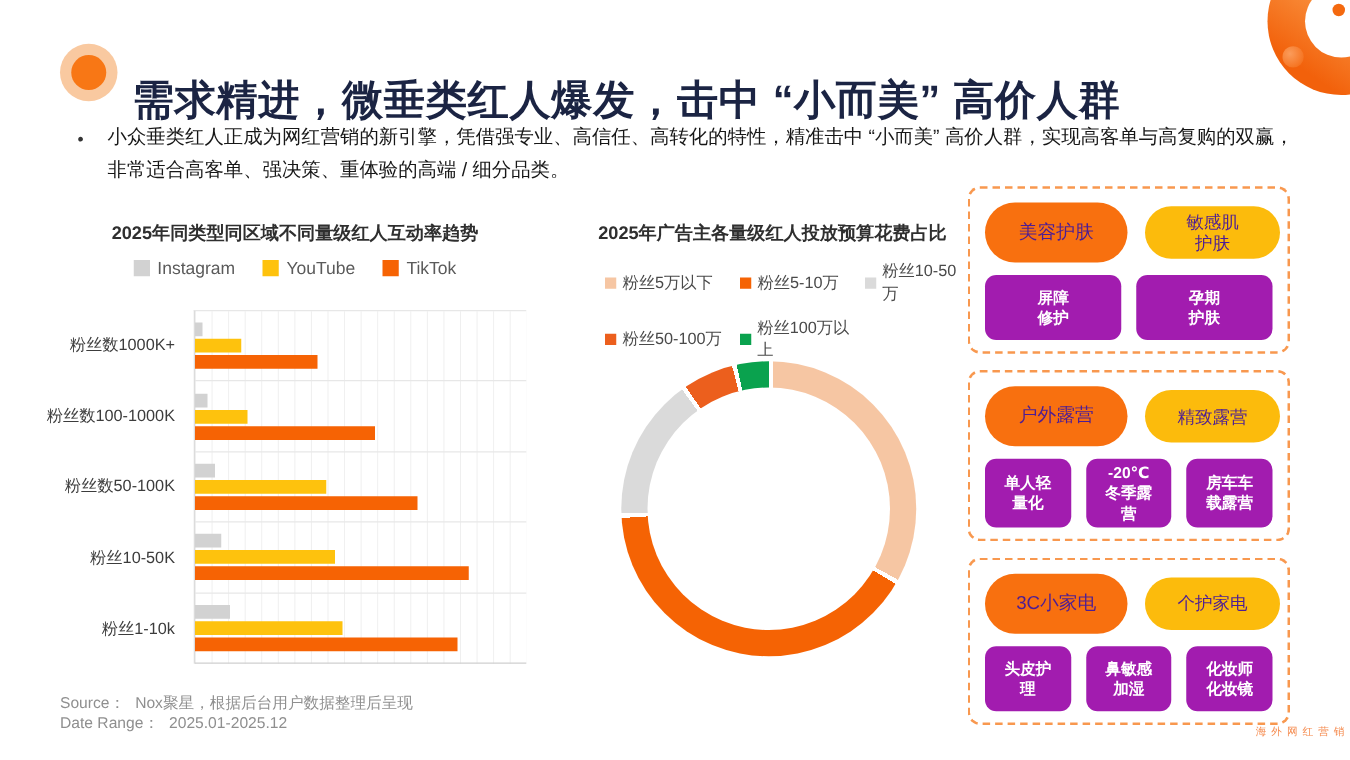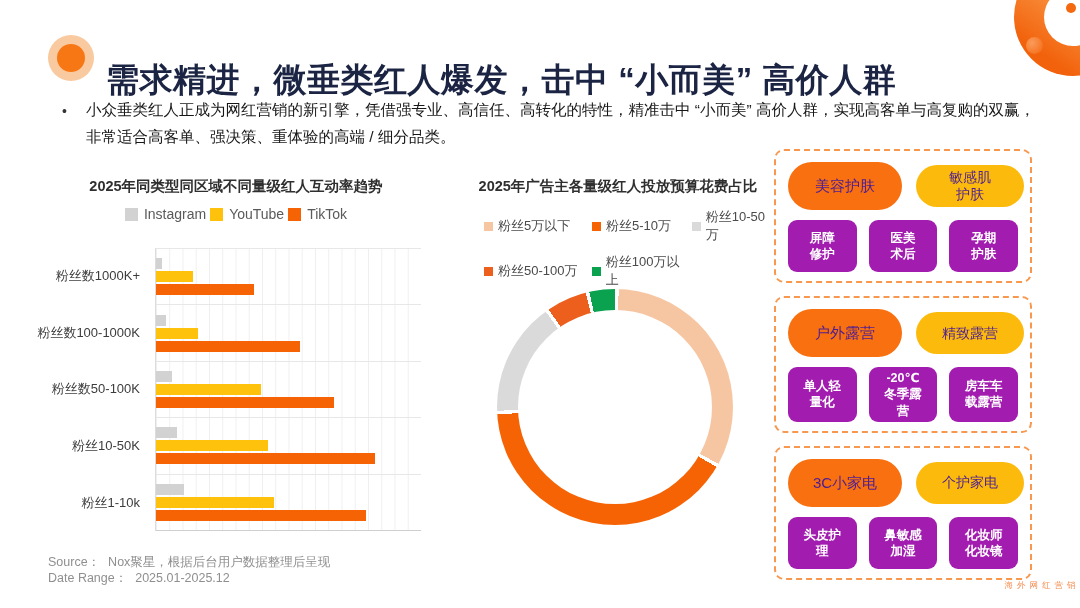--- a/index.html
+++ b/index.html
@@ -9,21 +9,21 @@
     padding-left:48px;
   }
   
   .header-dot{position:absolute;left:48px;top:35px;width:46px;height:46px;border-radius:50%;background:#F9C9A0;}
   .header-dot::after{content:"";position:absolute;inset:9px;border-radius:50%;background:#F87715;}
   .page-title{position:absolute;left:106px;top:36px;width:940px;font-size:33px;font-weight:900;color:#1B2443;letter-spacing:0.5px;white-space:nowrap;}
   .intro{position:absolute;left:62px;top:97px;width:975px;display:flex;font-size:15.5px;line-height:1.72;color:#171717;}
   .intro .dot{flex:0 0 24px;font-size:14px;color:#333;padding-top:2px;}
   
   .bar-title{position:absolute;left:50px;top:177px;width:372px;text-align:center;font-size:14.5px;font-weight:bold;color:#2F2F2F;}
-  .bar-legend{position:absolute;left:50px;top:206px;width:372px;display:flex;justify-content:center;gap:4px;align-items:center;text-align:right;}
+  .bar-legend{position:absolute;left:50px;top:206px;width:372px;display:flex;justify-content:center;gap:22px;align-items:center;text-align:right;}
   .legend-item{display:flex;align-items:center;gap:6px;font-size:14px;color:#5A5A5A;}
   .legend-swatch{width:13px;height:13px;display:inline-block;}
   .bar-cat-labels{position:absolute;left:40px;top:248px;width:108px;height:283px;}
   .bar-cat-label{height:20%;display:flex;align-items:center;justify-content:flex-end;padding-right:8px;font-size:13px;color:#3C3C3C;white-space:nowrap;box-sizing:border-box;}
   .bar-plot{
     position:absolute;left:155px;top:248px;width:266px;height:283px;
     border-left:1px solid #DCDCDC;border-top:1px solid #E7E7E7;
     background-image:linear-gradient(90deg,#EFEFEF 1px,transparent 1px);
     background-size:5% 100%;box-sizing:border-box;
   }
@@ -162,22 +162,20 @@
   <div class="tag-panels">
       <div class="panel">
         <div class="pill-row">
           <div class="pill orange">美容护肤</div>
           <div class="pill yellow">敏感肌
 护肤</div>
         </div>
         <div class="tag-row">
           <div class="tag">屏障
 修护</div>
-          <div class="tag">医美
-术后</div>
           <div class="tag">孕期
 护肤</div>
         </div>
       </div>
       <div class="panel">
         <div class="pill-row">
           <div class="pill orange">户外露营</div>
           <div class="pill yellow">精致露营</div>
         </div>
         <div class="tag-row">

